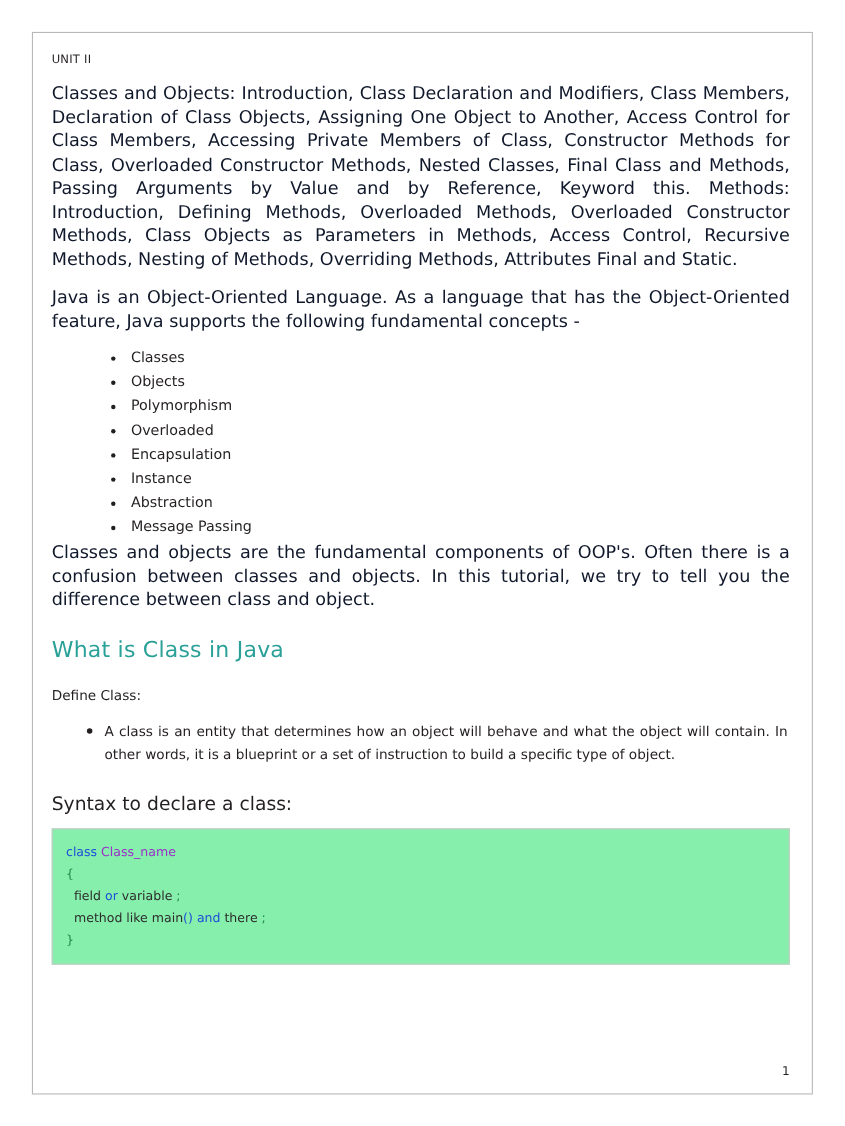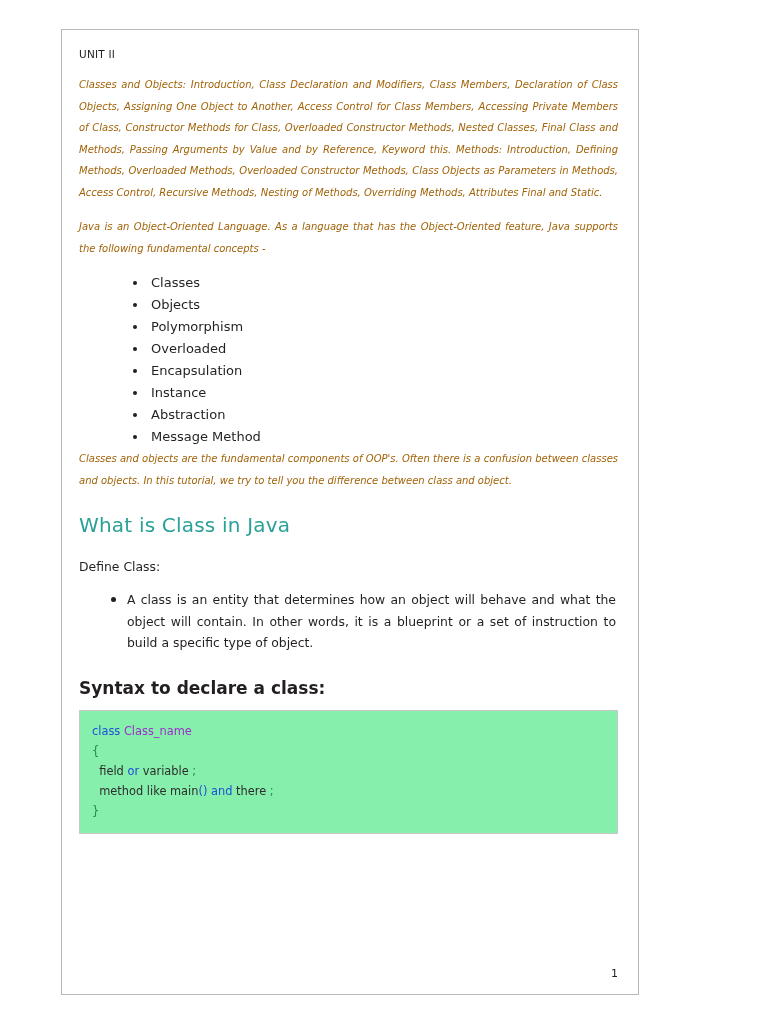--- a/index.html
+++ b/index.html
@@ -14,40 +14,38 @@
     color: #231f20;
   }
   .page {
     box-sizing: border-box;
     width: 768px;
     height: 1024px;
     padding: 29px 29px 24px 29px;
   }
   .page-inner {
     box-sizing: border-box;
-    width: 578px;
+    width: 710px;
     height: 966px;
     border: 1px solid #b8b8b8;
     padding: 18px 20px 10px 17px;
     position: relative;
-    margin-left: 32px;
   }
   .unit-heading {
     font-size: 10.5px;
     letter-spacing: 0.2px;
     color: #231f20;
     margin: 0 0 14px 0;
   }
   p.body-text {
-    font-size: 10px;
+    font-size: 16px;
     line-height: 21.5px;
     text-align: justify;
     margin: 0 0 13px 0;
-    color: #a16207;
-    font-style: italic;
+    color: #0f172a;
   }
   ul.concept-list {
     margin: 2px 0 0 0;
     padding-left: 72px;
     list-style: none;
   }
   ul.concept-list li {
     font-size: 13px;
     line-height: 22px;
     position: relative;
@@ -100,21 +98,21 @@
     position: absolute;
     left: -16px;
     top: 8px;
     width: 5px;
     height: 5px;
     border-radius: 50%;
     background: #231f20;
   }
   .syntax-heading {
     font-size: 17px;
-    font-weight: bold;
+    font-weight: normal;
     margin: 24px 0 12px 0;
     color: #231f20;
   }
   .code-box {
     box-sizing: border-box;
     border: 1px solid #c9c9c9;
     background: #86efac;
     padding: 10px 12px 12px 12px;
     font-family: "DejaVu Sans", sans-serif;
     font-size: 11.4px;
@@ -148,21 +146,21 @@
     <p class="body-text">Java is an Object-Oriented Language. As a language that has the Object-Oriented feature, Java supports the following fundamental concepts -</p>
 
     <ul class="concept-list">
       <li>Classes</li>
       <li>Objects</li>
       <li>Polymorphism</li>
       <li>Overloaded</li>
       <li>Encapsulation</li>
       <li>Instance</li>
       <li>Abstraction</li>
-      <li>Message Method</li>
+      <li>Message Passing</li>
     </ul>
 
 
     <p class="body-text">Classes and objects are the fundamental components of OOP's. Often there is a confusion between classes and objects. In this tutorial, we try to tell you the difference between class and object.</p>
 
     <h2 class="teal-heading">What is Class in Java</h2>
 
     <div class="plain-line">Define Class:</div>
 
     <ul class="def-list">

